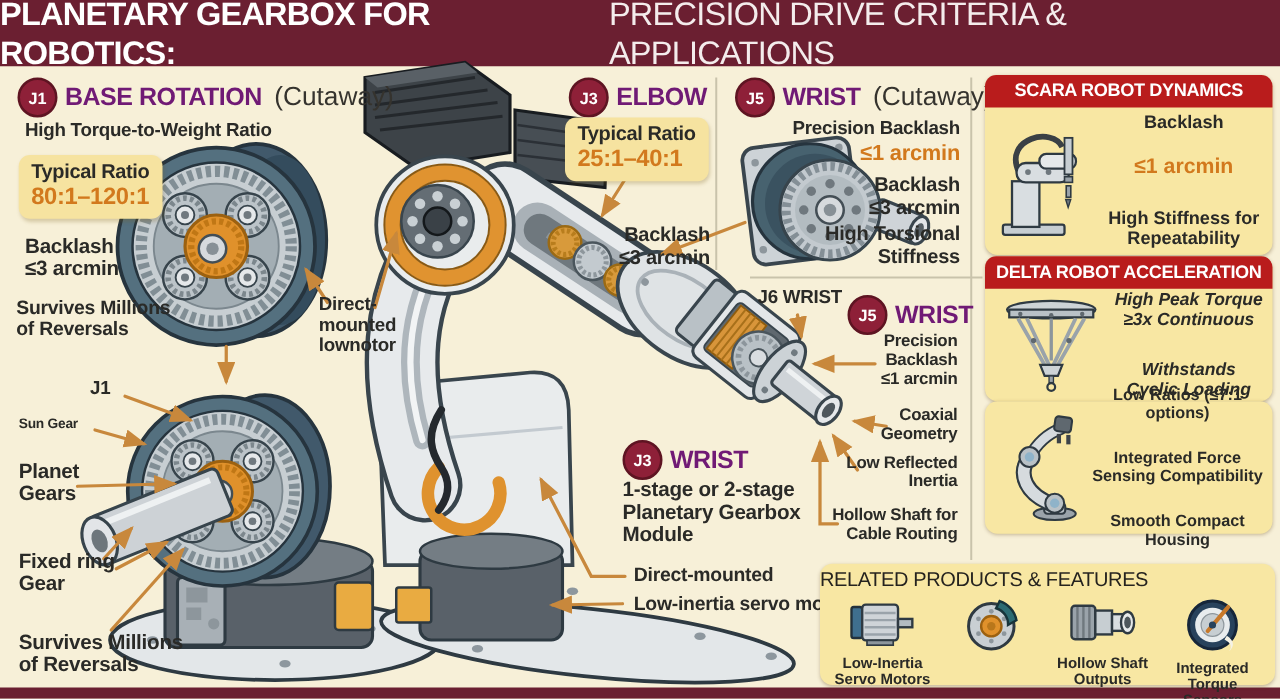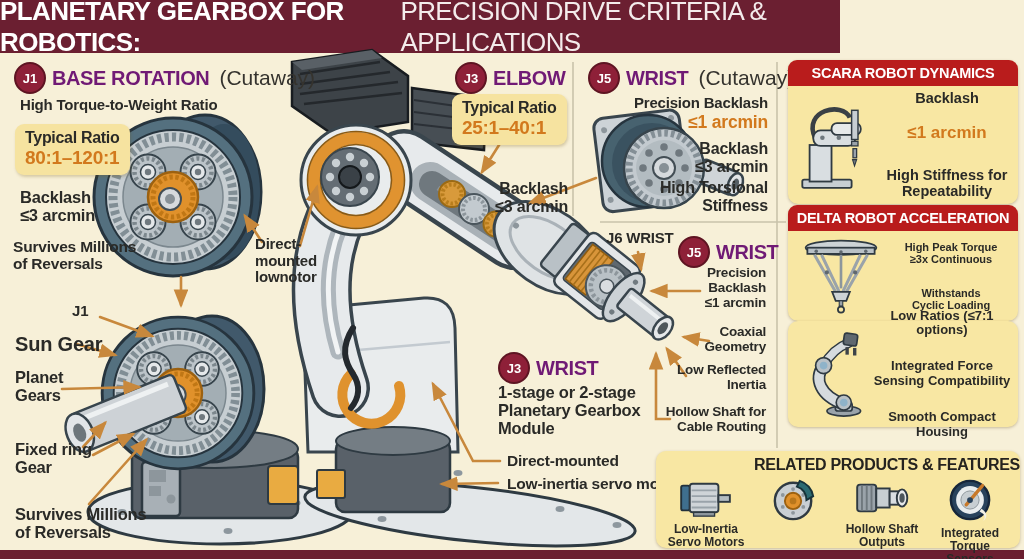--- a/index.html
+++ b/index.html
@@ -1,18 +1,18 @@
 <!DOCTYPE html>
 <html><head>
 <meta charset="utf-8">
 <style>
   html,body{margin:0;padding:0;}
   body{width:1024px;height:559px;position:relative;overflow:hidden;
        background:#f7f0d8;font-family:"Liberation Sans",sans-serif;}
-  .titlebar{position:absolute;left:0;top:0;width:840px;height:53px;background:#6b1f31;
+  .titlebar{position:absolute;left:0;top:0;width:1024px;height:53px;background:#6b1f31;
             display:flex;align-items:center;justify-content:center;gap:9px;color:#fff;}
   .titlebar .t1{font-weight:bold;font-size:26px;letter-spacing:-0.6px;}
   .titlebar .t2{font-weight:normal;font-size:26px;letter-spacing:-0.6px;color:#f4ecec;}
   .bottomstrip{position:absolute;left:0;top:550px;width:1024px;height:9px;background:#6b1f31;}
   .art{position:absolute;left:0;top:0;}
   .lbl{position:absolute;font-weight:bold;color:#2a2a27;line-height:1.1;
        white-space:pre-line;letter-spacing:-0.2px;z-index:5;}
   .rt{text-align:right;}
   .headrow{position:absolute;display:flex;align-items:center;gap:6px;z-index:5;}
   .jbadge{width:28px;height:28px;border-radius:50%;background:#8e2038;border:2px solid #5e1422;
@@ -28,21 +28,21 @@
   .panel{position:absolute;left:788px;width:230px;background:#f8e7a3;border-radius:10px;
          box-shadow:0 1px 3px rgba(90,60,10,.3);z-index:5;}
   .panel-header{color:#fff;font-weight:bold;font-size:14.5px;text-align:center;
                 border-radius:9px 9px 0 0;padding:5px 2px;letter-spacing:-0.3px;}
   .ph-orange{background:#b91c1c;}
   .ph-maroon{background:#7a2031;}
   .panel-body{display:flex;align-items:center;gap:4px;padding:5px 7px;}
   .pcol{flex:1;text-align:center;font-weight:bold;color:#2a2a27;white-space:pre-line;line-height:1.12;}
   .related{position:absolute;left:656px;top:451px;width:364px;height:97px;background:#f8e7a3;
            border-radius:10px;box-shadow:0 1px 3px rgba(90,60,10,.3);z-index:5;}
-  .rel-title{text-align:right;font-weight:bold;font-size:16px;color:#25231f;padding-top:5px;
+  .rel-title{text-align:left;font-weight:normal;font-size:16px;color:#25231f;padding-top:5px;
              letter-spacing:-0.3px;}
   .rel-items{display:flex;justify-content:space-around;align-items:flex-start;padding:3px 6px 0 6px;}
   .rel-item{text-align:center;width:88px;}
   .rel-label{font-weight:bold;font-size:12px;line-height:1.1;white-space:pre-line;color:#2a2a27;}
 </style>
 </head>
 <body>
 
 <header class="titlebar">
   <span class="t1">PLANETARY GEARBOX FOR ROBOTICS:</span>
@@ -273,21 +273,21 @@
 </div>
 <div class="lbl" style="left:20px;top:188px;font-size:16.5px;">Backlash
 ≤3 arcmin</div>
 <div class="lbl" style="left:13px;top:238px;font-size:15.5px;">Survives Millions
 of Reversals</div>
 <div class="lbl" style="left:255px;top:236px;font-size:15px;">Direct-
 mounted
 lownotor</div>
 
 <div class="lbl" style="left:72px;top:303px;font-size:15px;">J1</div>
-<div class="lbl" style="left:15px;top:333px;font-size:20px;">Sun Gear</div>
+<div class="lbl" style="left:15px;top:333px;font-size:11px;">Sun Gear</div>
 <div class="lbl" style="left:15px;top:368px;font-size:16.5px;">Planet
 Gears</div>
 <div class="lbl" style="left:15px;top:440px;font-size:16.5px;">Fixed ring
 Gear</div>
 <div class="lbl" style="left:15px;top:505px;font-size:16.5px;">Survives Millions
 of Reversals</div>
 
 <div class="headrow" style="left:455px;top:62px;">
   <span class="jbadge">J3</span>
   <span class="sec-title">ELBOW</span>
@@ -371,21 +371,21 @@
         <circle cx="52" cy="17" r="2" fill="#5f686f"></circle>
         <circle cx="80" cy="16" r="2" fill="#5f686f"></circle>
       <path d="M 22,20 L 46,62 M 30,20 L 50,62 M 82,20 L 58,62 M 74,20 L 54,62" stroke="#9aa3aa" stroke-width="3.4"></path>
       <path d="M 52,20 L 52,58" stroke="#8d969c" stroke-width="3"></path>
       <circle cx="36" cy="40" r="2.4" fill="#5f686f"></circle>
         <circle cx="68" cy="40" r="2.4" fill="#5f686f"></circle>
       <path d="M 42,62 L 62,62 L 58,72 L 46,72 Z" fill="#cdd3d6" stroke="#2f3a42" stroke-width="2"></path>
       <rect x="50" y="72" width="4" height="6" fill="#9aa3aa" stroke="#2f3a42" stroke-width="1.2"></rect>
       <circle cx="52" cy="82" r="3.5" fill="none" stroke="#2f3a42" stroke-width="2"></circle>
     </svg>
-    <div class="pcol" style="font-size:11px;">
+    <div class="pcol" style="font-size:14px;font-style:italic;">
       <div style="white-space:pre-line;">High Peak Torque
 ≥3x Continuous</div>
       <div style="margin-top:9px;white-space:pre-line;">Withstands
 Cyclic Loading</div>
     </div>
   </div>
 </section>
 
 <section class="panel" style="top:321px;">
   <div class="panel-body" style="height:96px;">

